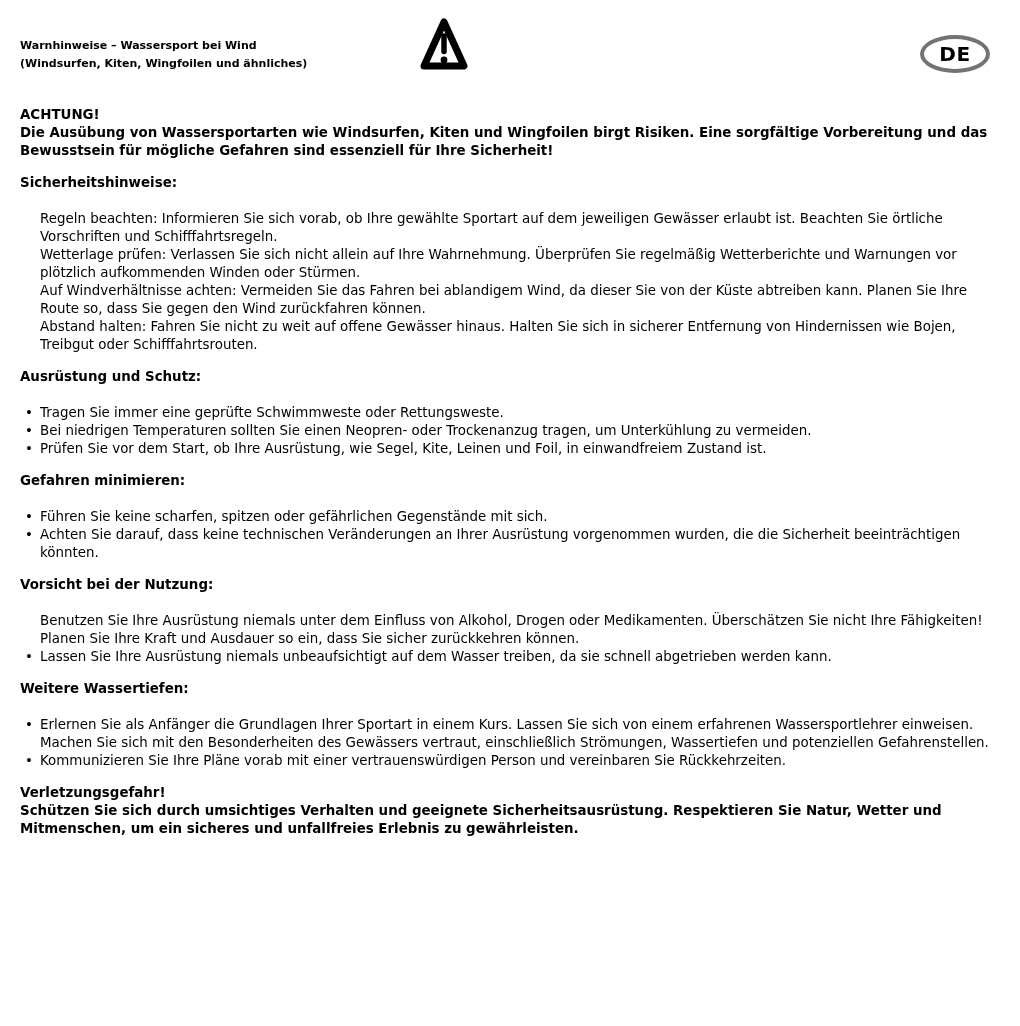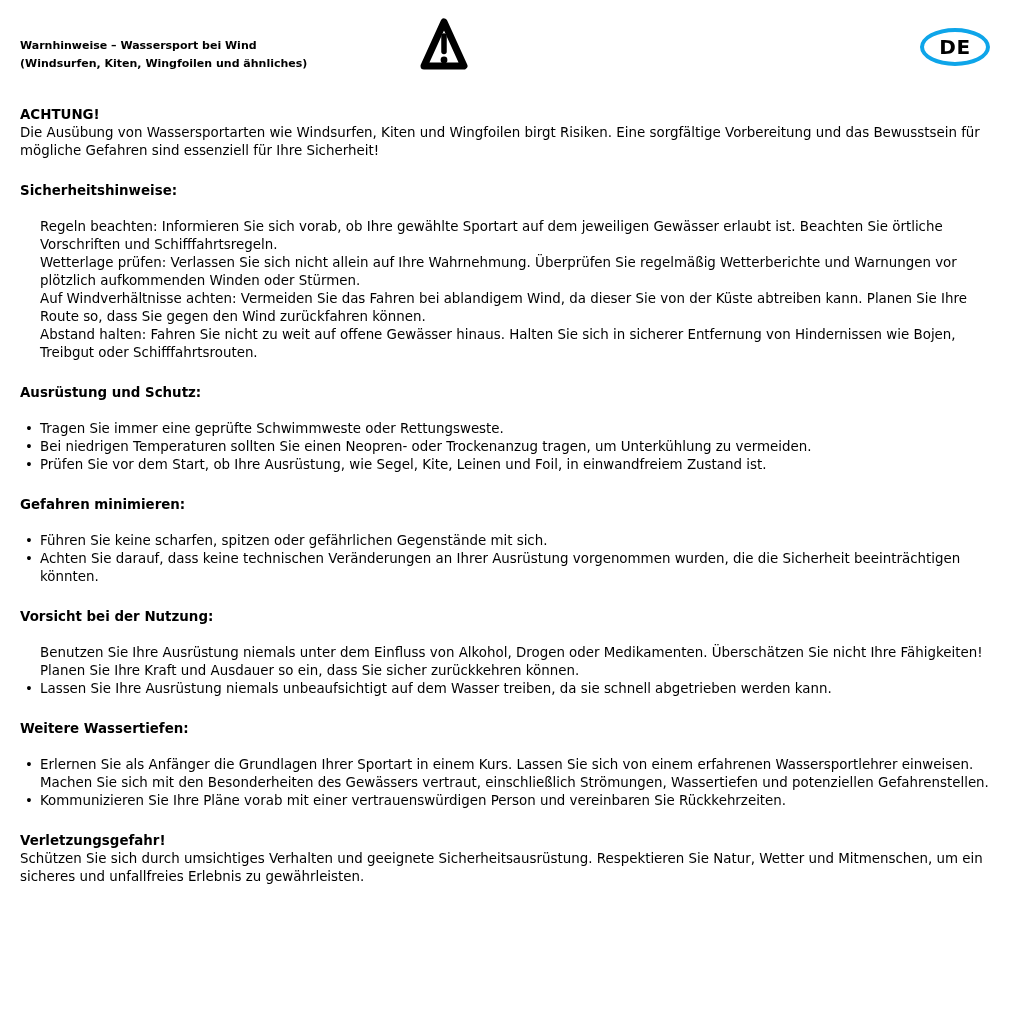--- a/index.html
+++ b/index.html
@@ -32,53 +32,54 @@
   .warning-triangle {
     position: absolute;
     left: 420px;
     top: 16px;
     width: 48px;
     height: 58px;
   }
   .de-badge {
     position: absolute;
     left: 920px;
-    top: 28px;
+    top: 35px;
     width: 62px;
     height: 30px;
-    border: 4px solid #0ea5e9;
+    border: 4px solid #737373;
     border-radius: 50%;
     display: flex;
     align-items: center;
     justify-content: center;
   }
   .de-badge span {
     font-weight: bold;
     font-size: 20px;
     letter-spacing: 0.5px;
   }
   .doc-body {
     padding: 0 20px;
   }
   .doc-section {
-    margin-top: 22px;
+    margin-top: 14px;
   }
   .doc-section:first-child {
     margin-top: 12px;
   }
   .section-heading {
     font-size: inherit;
     line-height: inherit;
     font-weight: bold;
     margin: 0;
     padding: 0;
   }
   .section-paragraph {
     margin: 0;
     max-width: 980px;
+    font-weight: bold;
   }
   .item-list {
     list-style: none;
     margin: 18px 0 0 0;
     padding: 0;
     max-width: 980px;
   }
   .list-item {
     position: relative;
     padding-left: 20px;

